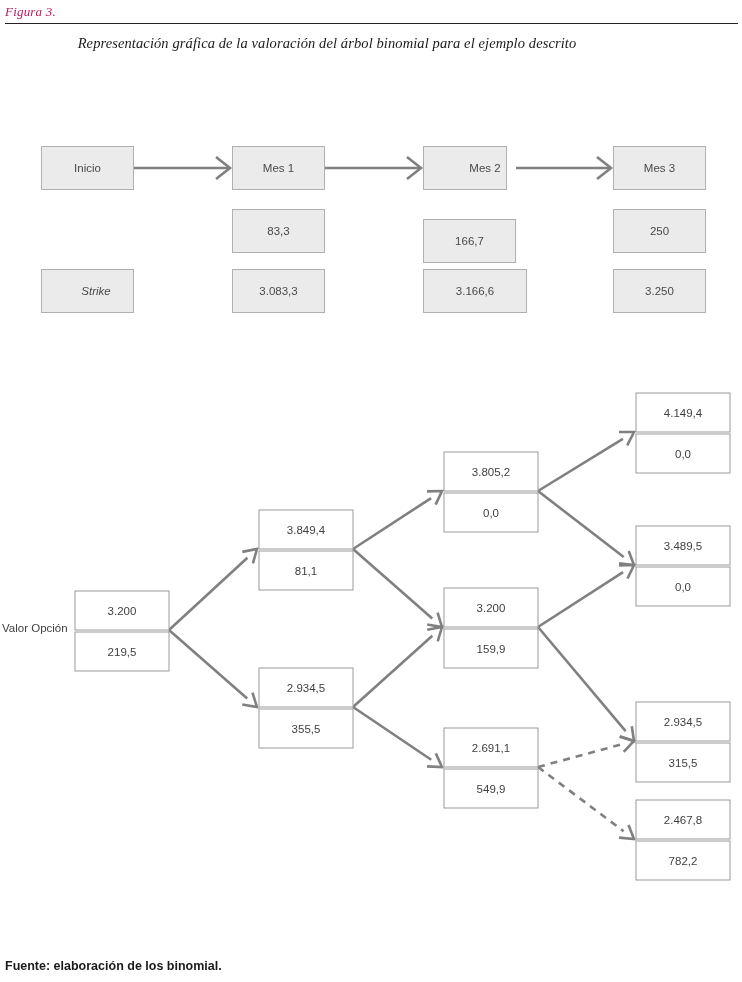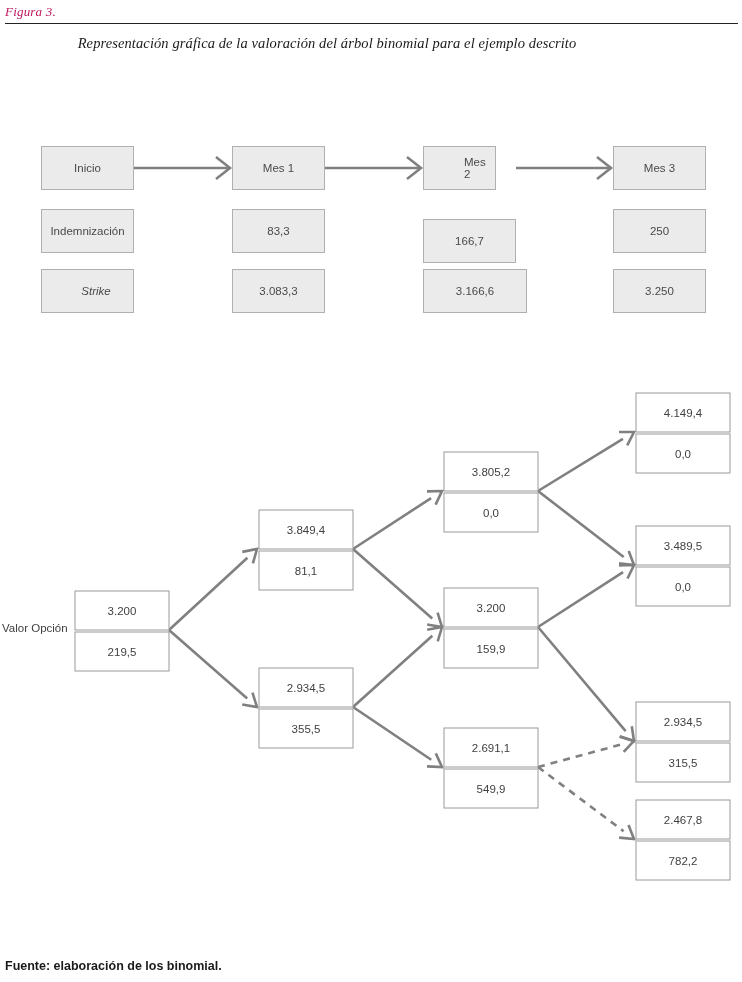--- a/index.html
+++ b/index.html
@@ -133,23 +133,22 @@
 </head>
 <body>
 
 <div id="figure-label">Figura 3.</div>
 <div id="header-rule"></div>
 <div id="figure-title">Representación gráfica de la valoración del árbol binomial para el ejemplo descrito</div>
 
 <div id="timeline">
     <div class="tl-box" style="left: 41px; top: 146px; width: 93px; height: 44px;">Inicio</div>
     <div class="tl-box" style="left: 232px; top: 146px; width: 93px; height: 44px;">Mes 1</div>
-    <div class="tl-box" style="left: 423px; top: 146px; width: 73px; height: 44px; padding-left: 40px;">Mes 2</div>
+    <div class="tl-box" style="left: 423px; top: 146px; width: 84px; height: 44px; padding-left: 40px;">Mes 2</div>
     <div class="tl-box" style="left: 613px; top: 146px; width: 93px; height: 44px;">Mes 3</div>
-    <div class="tl-box" style="left: 41px; top: 209px; width: 93px; height: 44px;">Indemnización</div>
     <div class="tl-box" style="left: 232px; top: 209px; width: 93px; height: 44px;">83,3</div>
     <div class="tl-box" style="left: 423px; top: 209px; width: 93px; height: 44px; margin-top: 10px;">166,7</div>
     <div class="tl-box" style="left: 613px; top: 209px; width: 93px; height: 44px;">250</div>
     <div class="tl-box italic" style="left: 41px; top: 269px; width: 93px; height: 44px; padding-left: 17px;">Strike</div>
     <div class="tl-box" style="left: 232px; top: 269px; width: 93px; height: 44px;">3.083,3</div>
     <div class="tl-box" style="left: 423px; top: 269px; width: 104px; height: 44px;">3.166,6</div>
     <div class="tl-box" style="left: 613px; top: 269px; width: 93px; height: 44px;">3.250</div>
     <svg width="742" height="982" viewBox="0 0 742 982" style="position: absolute; left: 0px; top: 0px;">
       <g>
         <line x1="134" y1="168" x2="229" y2="168" class="edge"></line>

